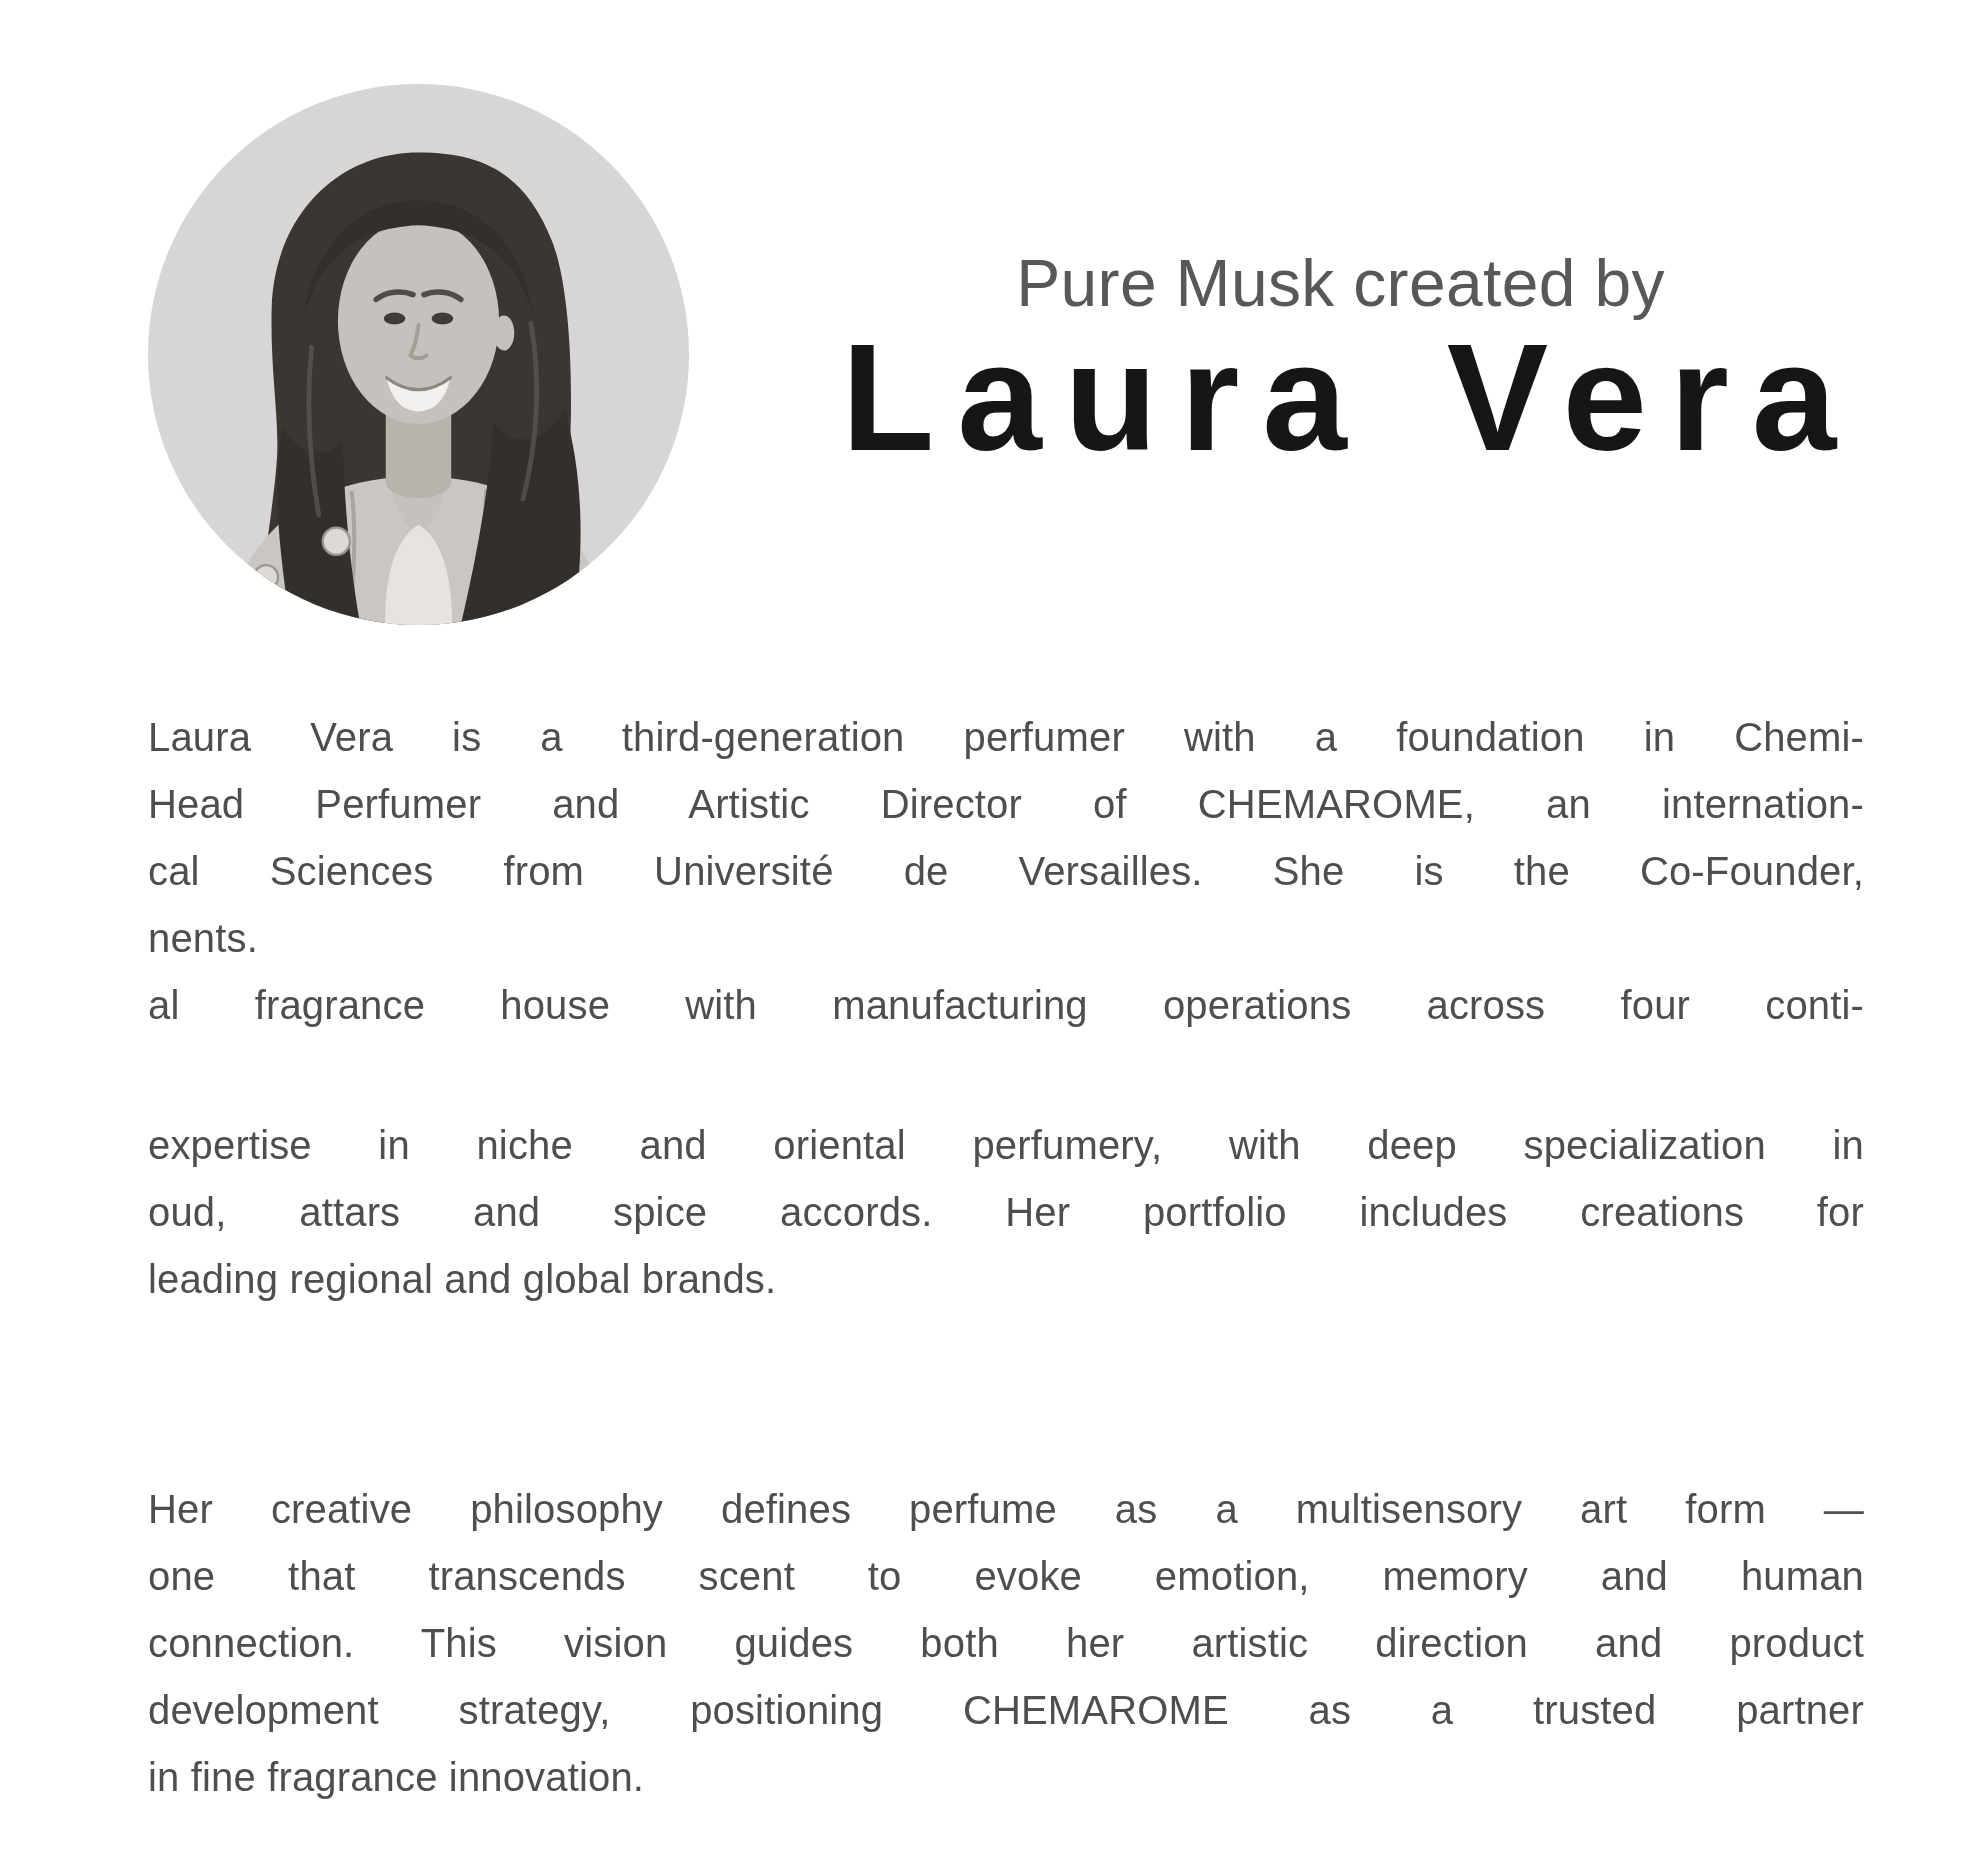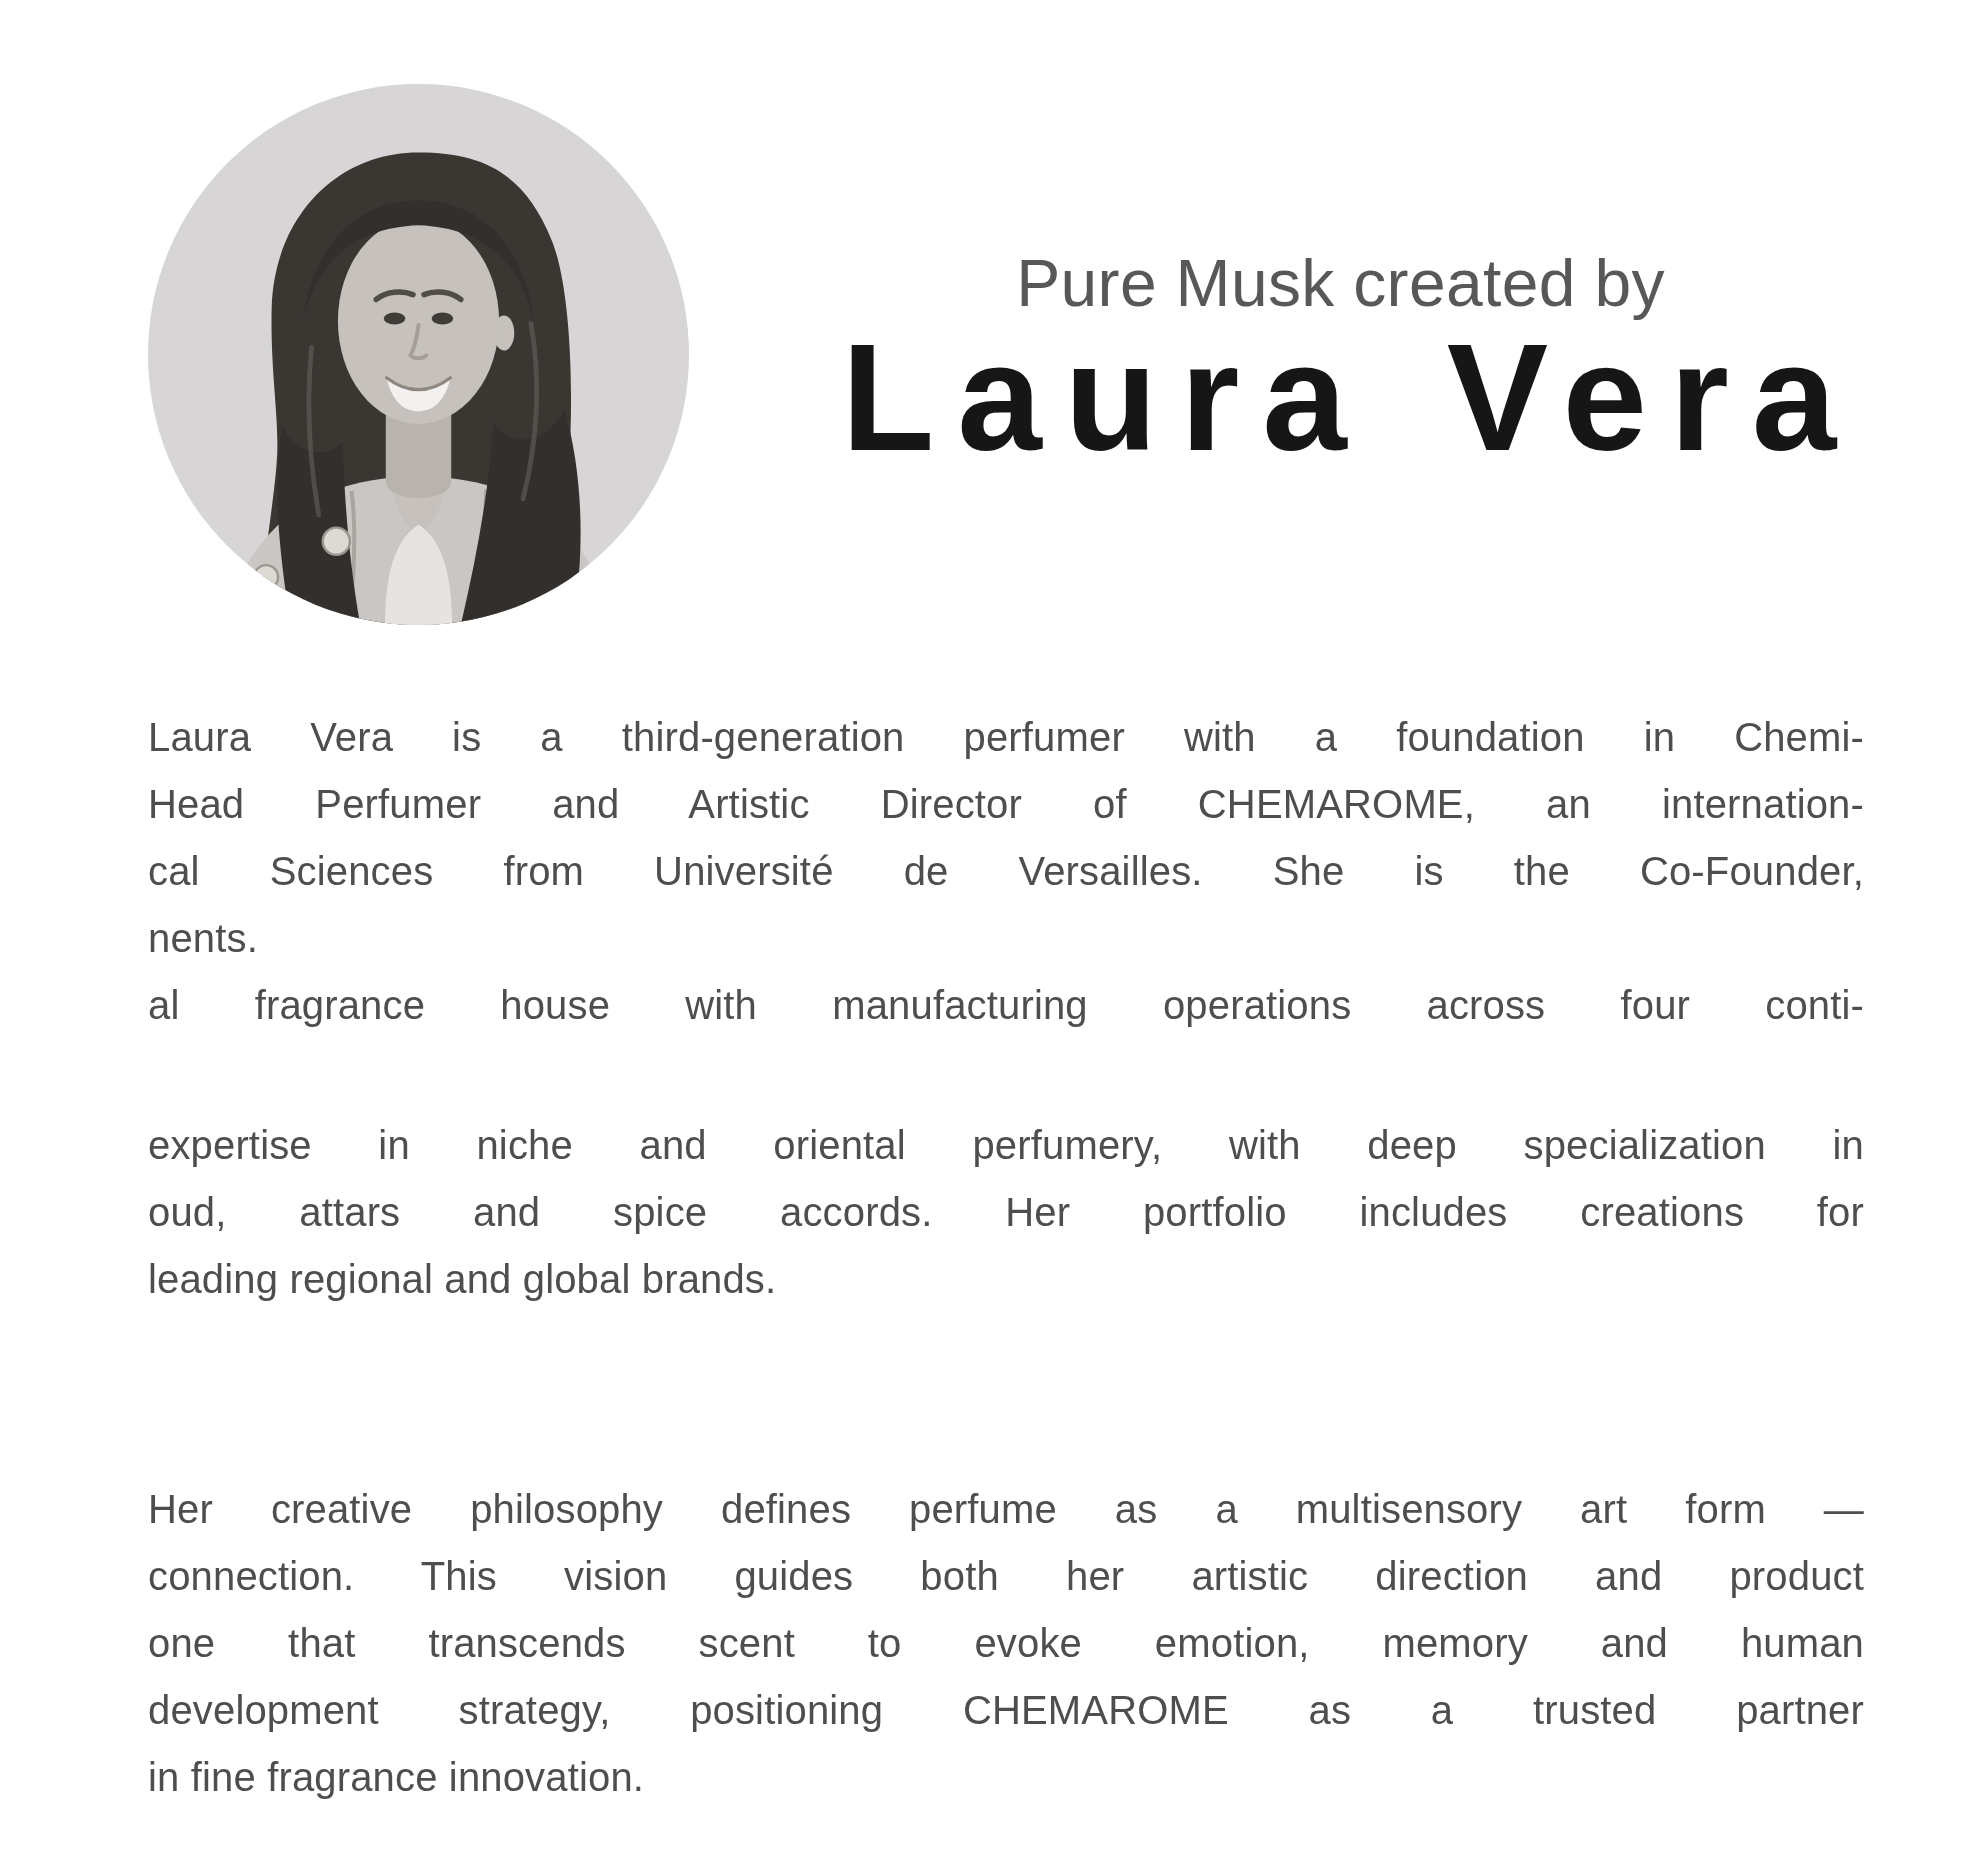--- a/index.html
+++ b/index.html
@@ -147,21 +147,21 @@
         <div class="bio-line final">nents.</div>
         <div class="bio-line">al fragrance house with manufacturing operations across four conti-</div>
       </div>
       <div class="bio-paragraph" style="top: 1112px;">
         <div class="bio-line">expertise in niche and oriental perfumery, with deep specialization in</div>
         <div class="bio-line">oud, attars and spice accords. Her portfolio includes creations for</div>
         <div class="bio-line final">leading regional and global brands.</div>
       </div>
       <div class="bio-paragraph" style="top: 1448px; margin-top: 28px;">
         <div class="bio-line">Her creative philosophy defines perfume as a multisensory art form —</div>
+        <div class="bio-line">one that transcends scent to evoke emotion, memory and human</div>
         <div class="bio-line">connection. This vision guides both her artistic direction and product</div>
-        <div class="bio-line">one that transcends scent to evoke emotion, memory and human</div>
         <div class="bio-line">development strategy, positioning CHEMAROME as a trusted partner</div>
         <div class="bio-line final">in fine fragrance innovation.</div>
       </div>
     </div>
 
 </div>
 
 
 </body></html>

